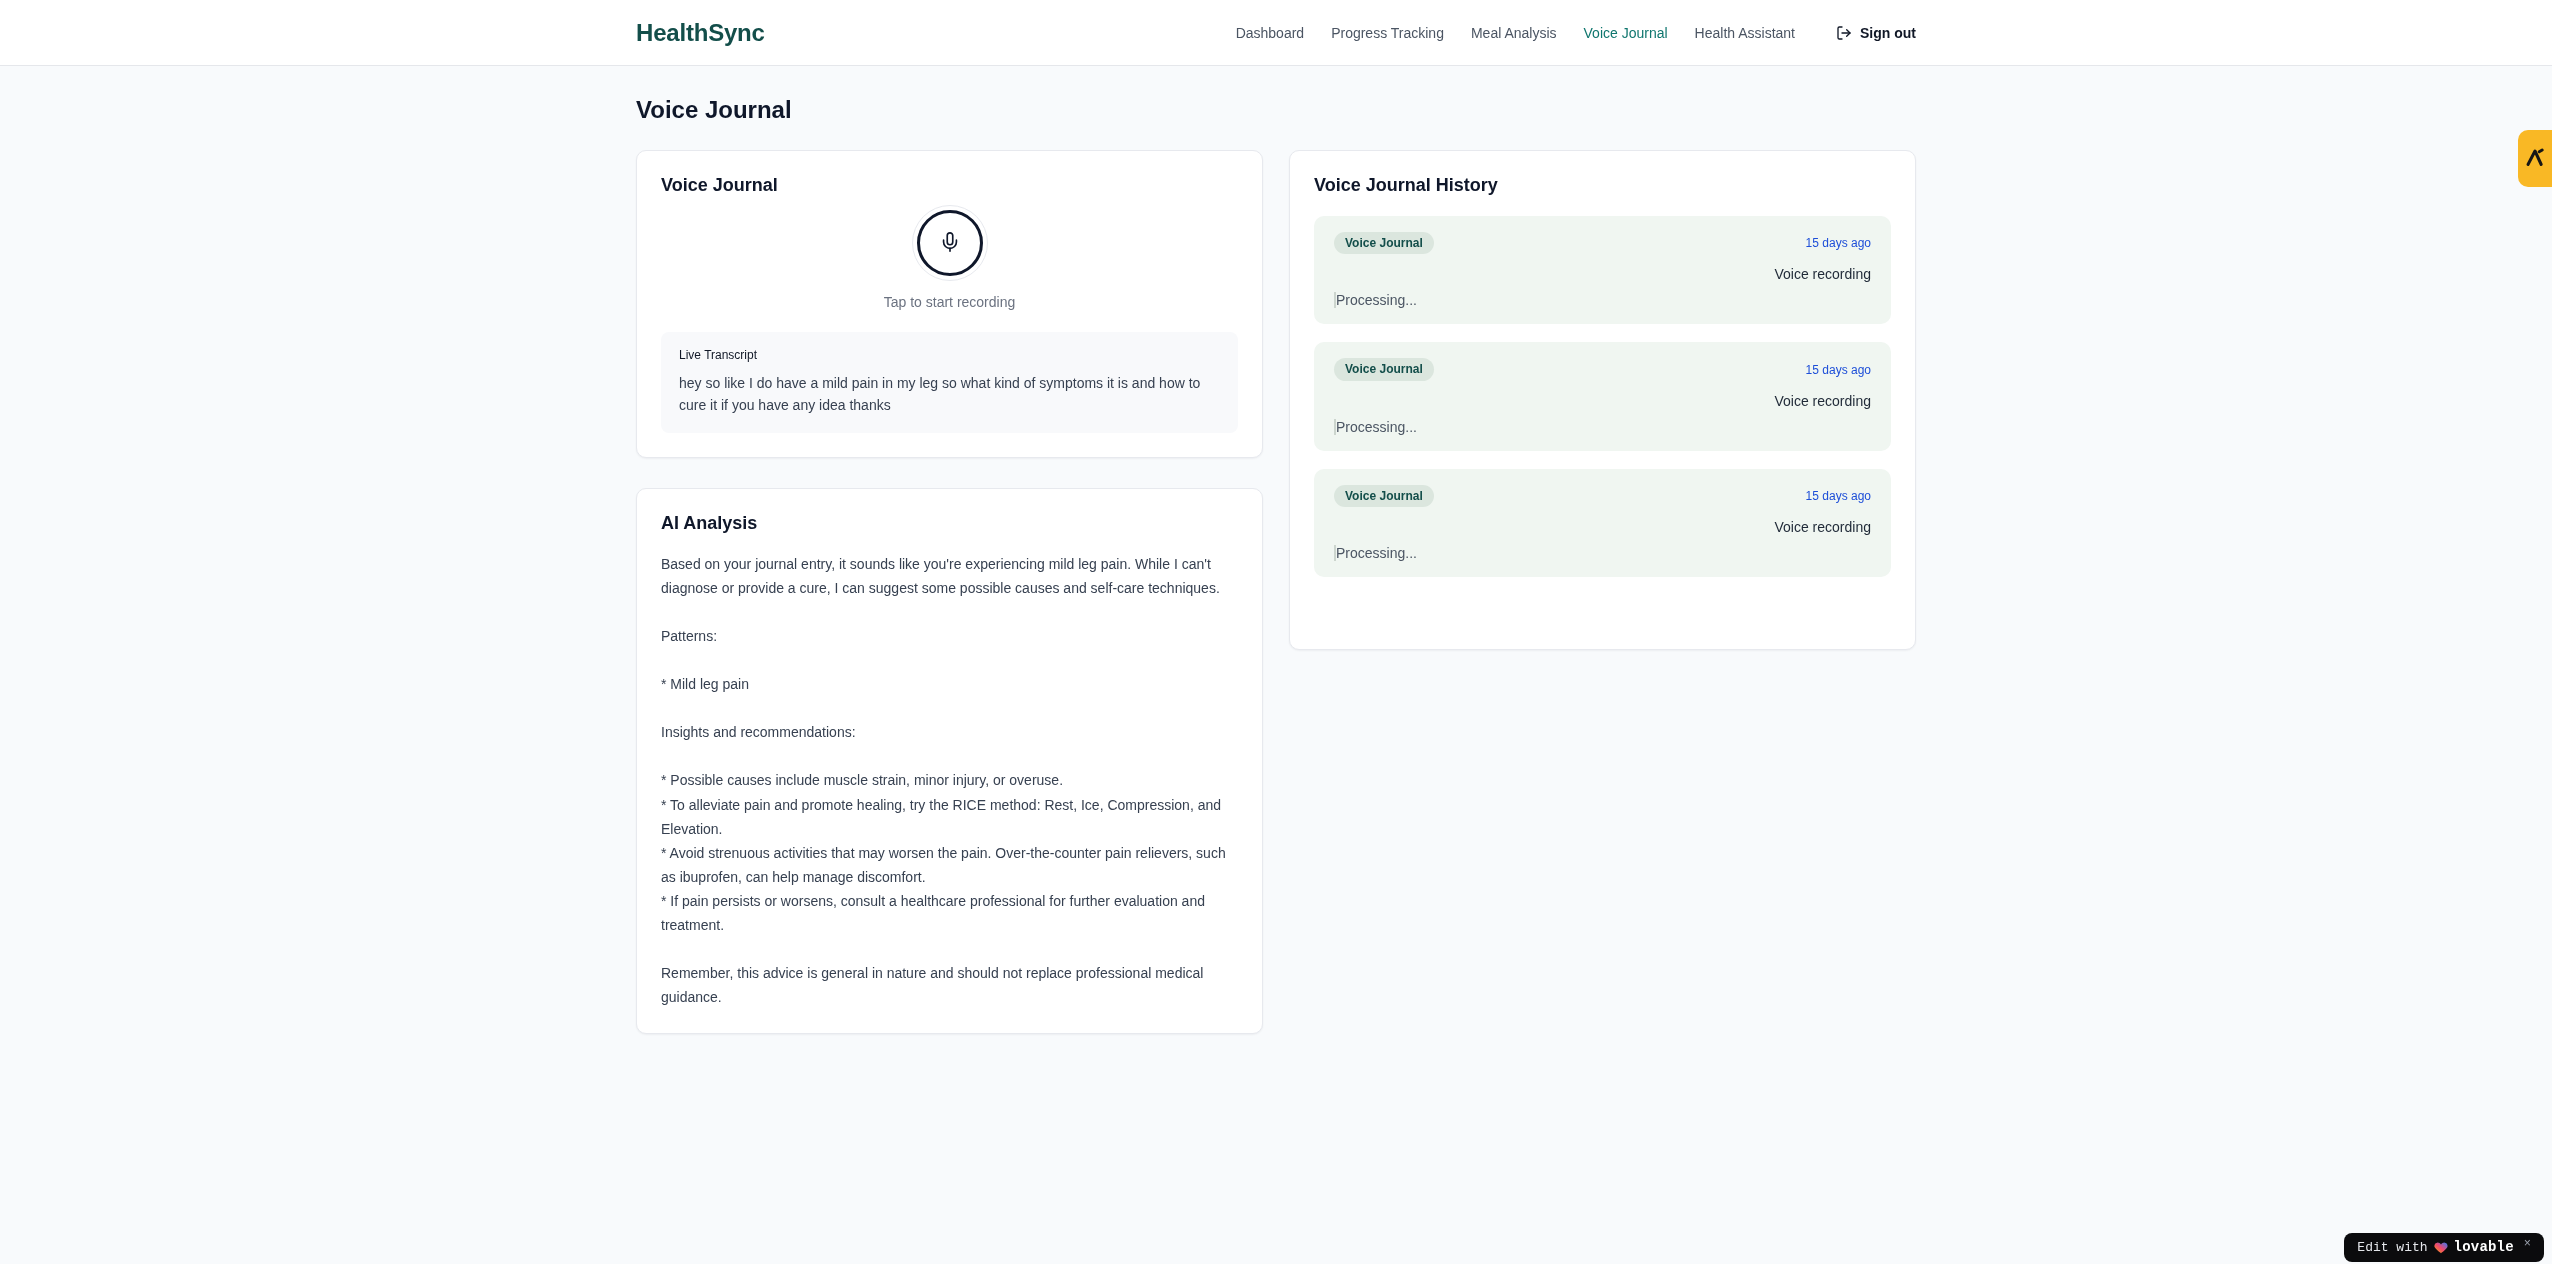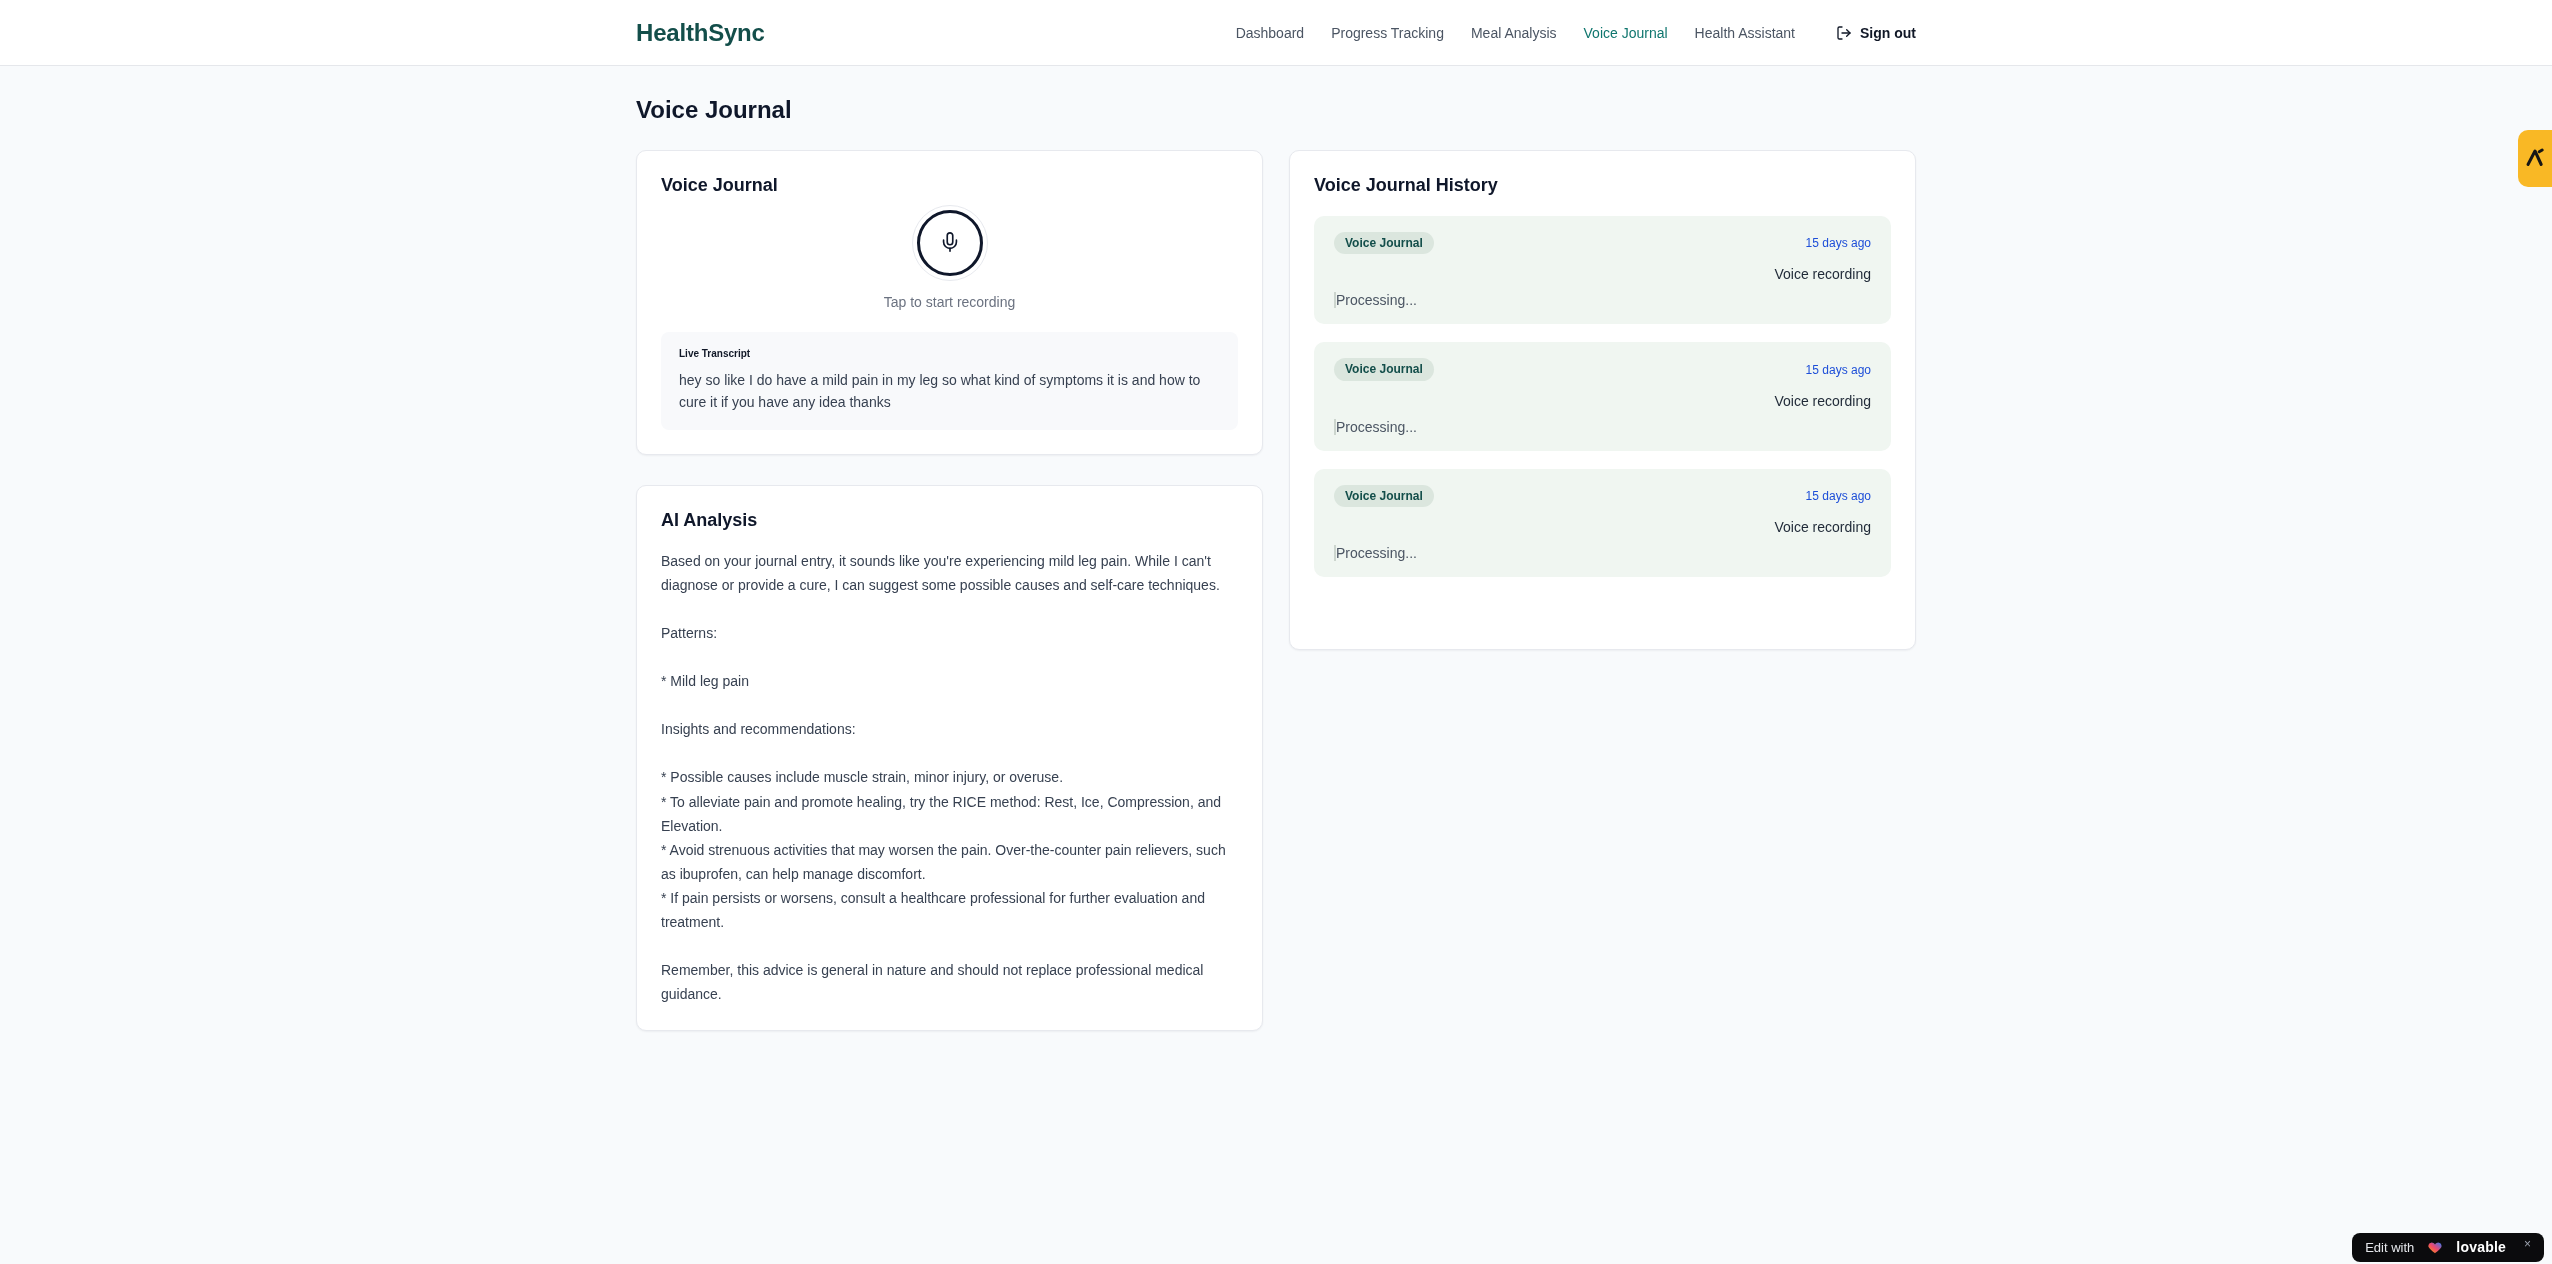--- a/index.html
+++ b/index.html
@@ -76,21 +76,21 @@
     display: flex; align-items: center; justify-content: center;
     cursor: pointer;
   }
   .tap-hint { font-size: 14px; color: #6b7280; margin-top: 18px; }
   .transcript-box {
     margin-top: 22px;
     background: #f8f9fb;
     border-radius: 8px;
     padding: 16px 18px;
   }
-  .transcript-title { font-size: 10px; font-weight: 700; color: #111827; margin-bottom: 10px; }
+  .transcript-title { font-size: 12px; font-weight: 400; color: #111827; margin-bottom: 10px; }
   .transcript-text { font-size: 14px; color: #374151; line-height: 1.6; }
 
   
   .analysis-body {
     margin-top: 18px;
     font-size: 14px;
     color: #374151;
     line-height: 1.72;
     white-space: pre-line;
   }
@@ -129,24 +129,25 @@
     background: #f9b825;
     border-radius: 10px 0 0 10px;
     display: flex; align-items: center; justify-content: center;
     cursor: pointer; border: none;
   }
   .lovable-badge {
     position: fixed;
     right: 8px; bottom: 2px;
     background: #0b0b0d;
     border-radius: 8px;
-    display: flex; align-items: center; gap: 13px;
+    display: flex; align-items: center; gap: 5px;
     padding: 6px 13px 7px 13px;
     cursor: pointer;
     color: #f3f4f6;
+    font-family: Liberation Mono, monospace;
   }
   .lovable-prefix { font-size: 13px; color: #e5e7eb; }
   .lovable-brand { font-size: 14px; font-weight: 700; color: #ffffff; letter-spacing: 0.2px; }
   .lovable-close {
     font-size: 12px; color: #9ca3af;
     align-self: flex-start; line-height: 1;
     margin-left: 5px; position: relative; top: -1px;
     cursor: pointer;
   }
 </style>

